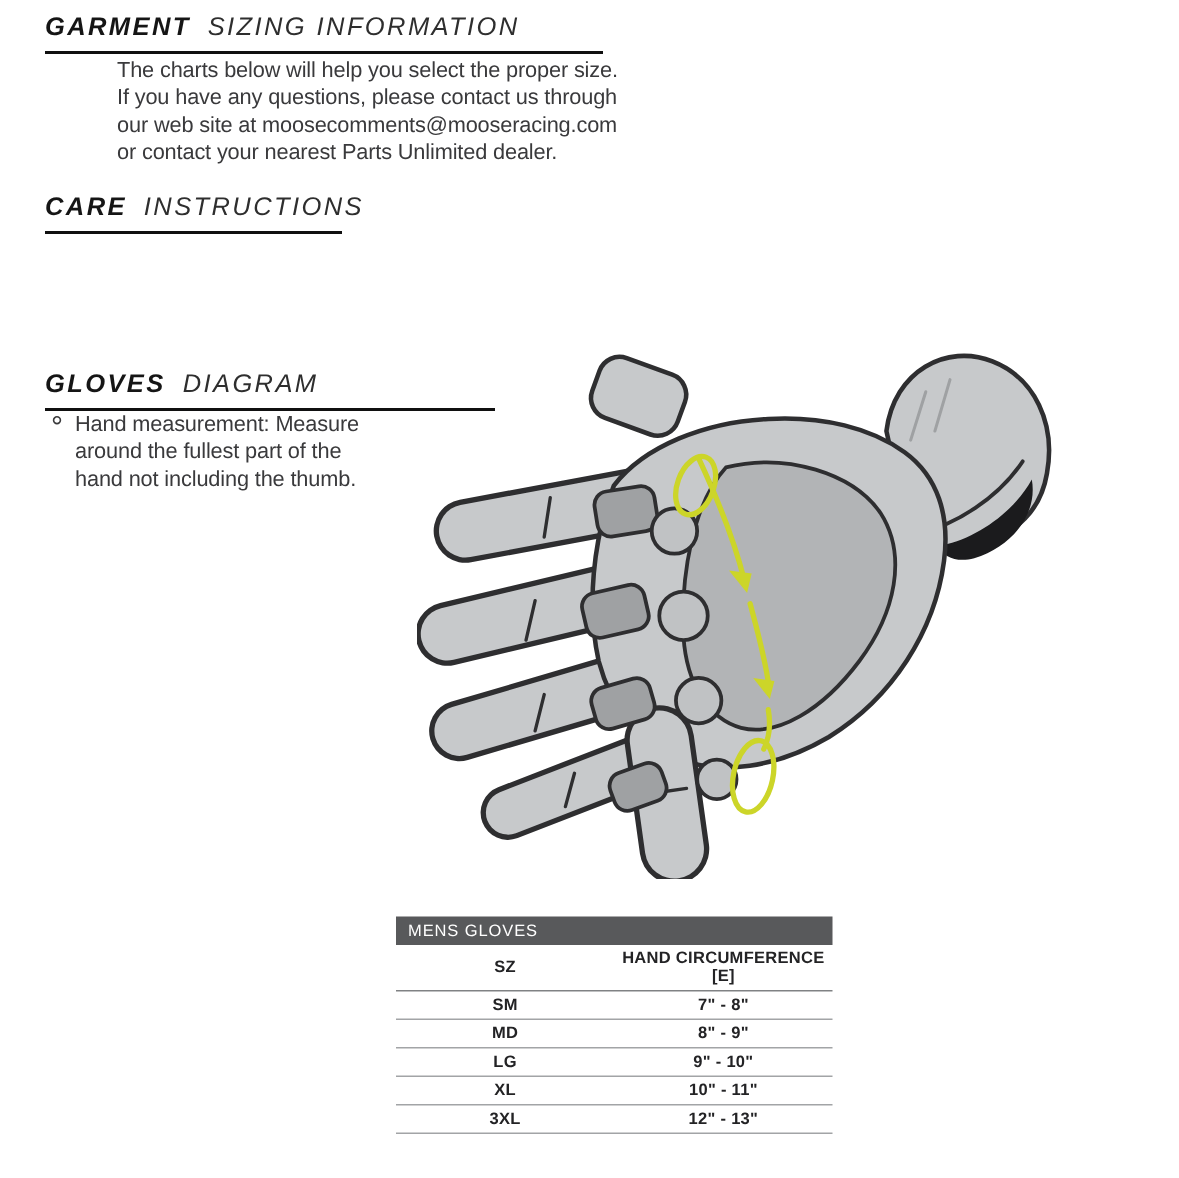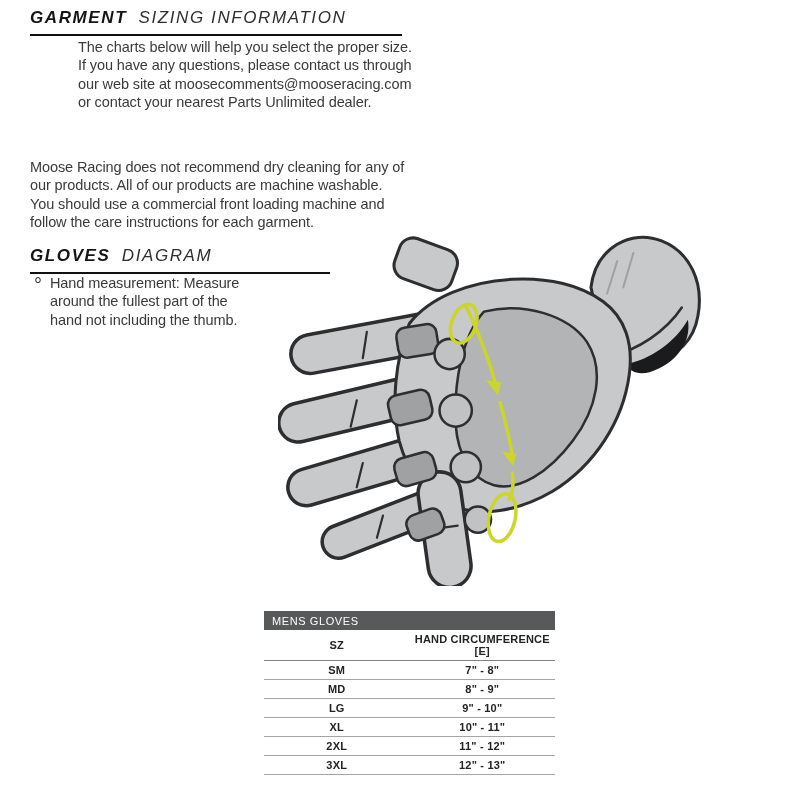--- a/index.html
+++ b/index.html
@@ -59,24 +59,24 @@
 
   <div class="heading h-garment">
     <span class="hbold">GARMENT</span>
     <span class="hlight">SIZING INFORMATION</span>
   </div>
   <div class="para p-garment">The charts below will help you select the proper size.
 If you have any questions, please contact us through
 our web site at moosecomments@mooseracing.com
 or contact your nearest Parts Unlimited dealer.</div>
 
-  <div class="para p-care">Moose Racing does not recommend dry cleaning for any of
-our products. All of our products are machine washable.
-You should use a commercial front loading machine and
-follow the care instructions for each garment.</div>
+  <div class="heading h-care">
+    <span class="hbold">CARE</span>
+    <span class="hlight">INSTRUCTIONS</span>
+  </div>
 
   <div class="heading h-gloves">
     <span class="hbold">GLOVES</span>
     <span class="hlight">DIAGRAM</span>
   </div>
   <div class="bullet-item">
     <span class="bullet-glyph">°</span>
     <span class="bullet-text">Hand measurement: Measure
 around the fullest part of the
 hand not including the thumb.</span>
@@ -168,24 +168,20 @@
           </tr>
           <tr>
             <td>LG</td>
             <td>9" - 10"</td>
           </tr>
           <tr>
             <td>XL</td>
             <td>10" - 11"</td>
           </tr>
           <tr>
-            <td>2XL</td>
-            <td>11" - 12"</td>
-          </tr>
-          <tr>
             <td>3XL</td>
             <td>12" - 13"</td>
           </tr>
         </tbody>
     </table>
   </div>
 
 </div>
 
 </body></html>

